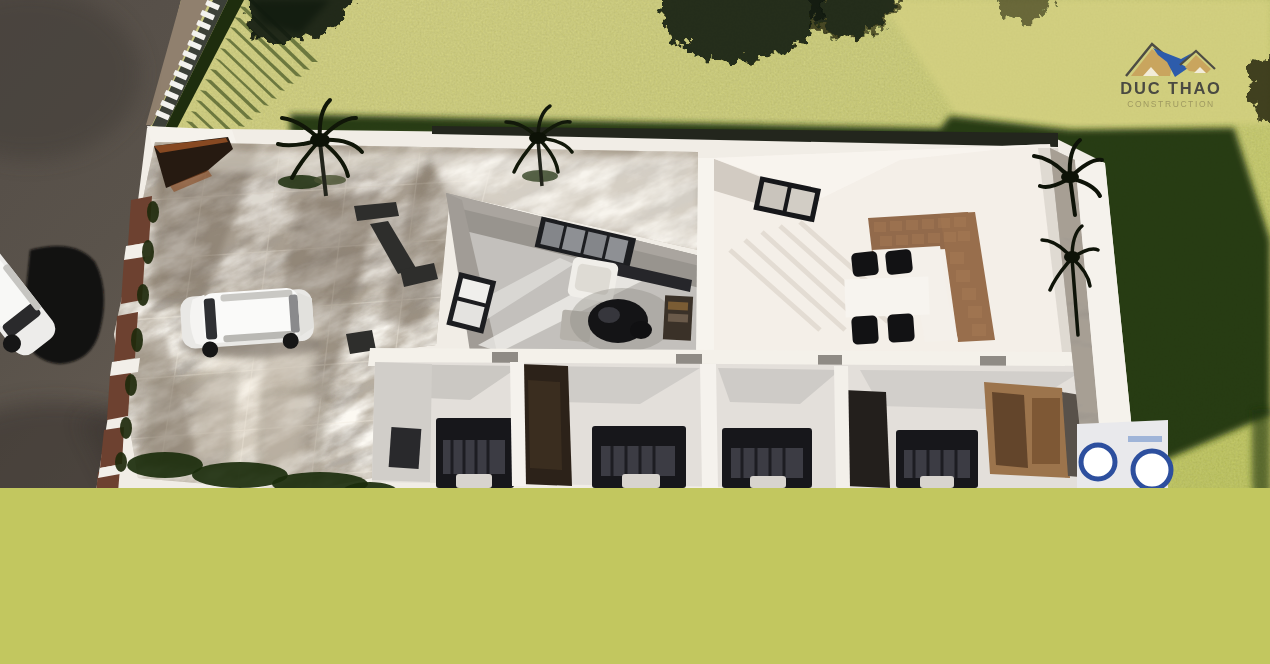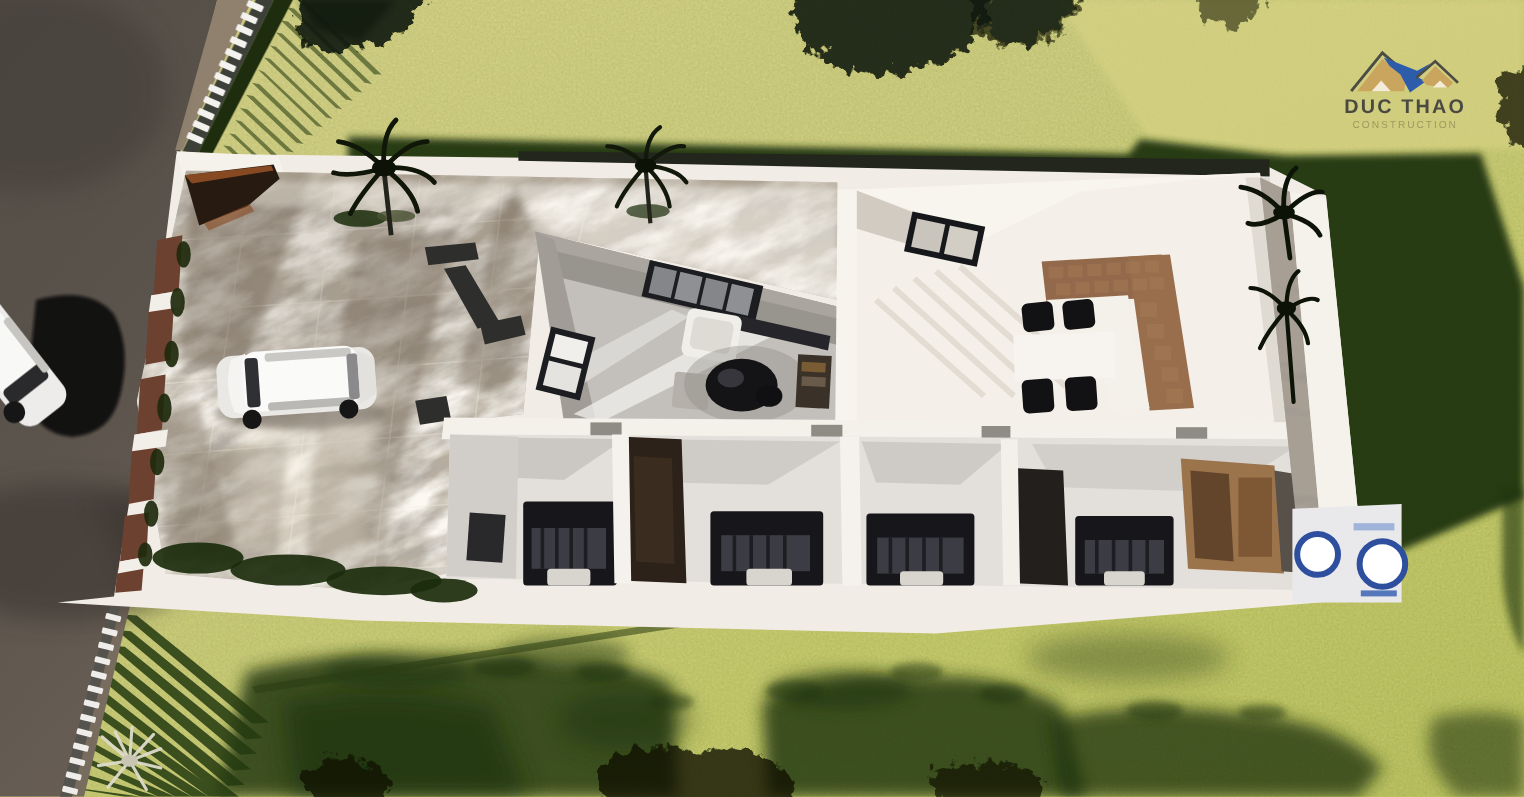--- a/index.html
+++ b/index.html
@@ -1,16 +1,16 @@
 <!DOCTYPE html>
 <html><head>
 <meta charset="utf-8">
 <style>
 html,body{margin:0;padding:0;background:#c2c75f;}
-#c{position:relative;width:1270px;height:664px;overflow:hidden;font-family:"Liberation Sans",sans-serif;}
+#c{position:relative;width:1270px;height:488px;overflow:hidden;font-family:"Liberation Sans",sans-serif;}
 </style>
 </head>
 <body>
 <div id="c">
 <svg width="1270" height="664" viewBox="0 0 1270 664" xmlns="http://www.w3.org/2000/svg">
 <defs>
   <linearGradient id="grass" x1="0" y1="0" x2="0.9" y2="1">
     <stop offset="0" stop-color="#d9d680"></stop>
     <stop offset="0.4" stop-color="#d0d175"></stop>
     <stop offset="0.75" stop-color="#c6cc5e"></stop>

